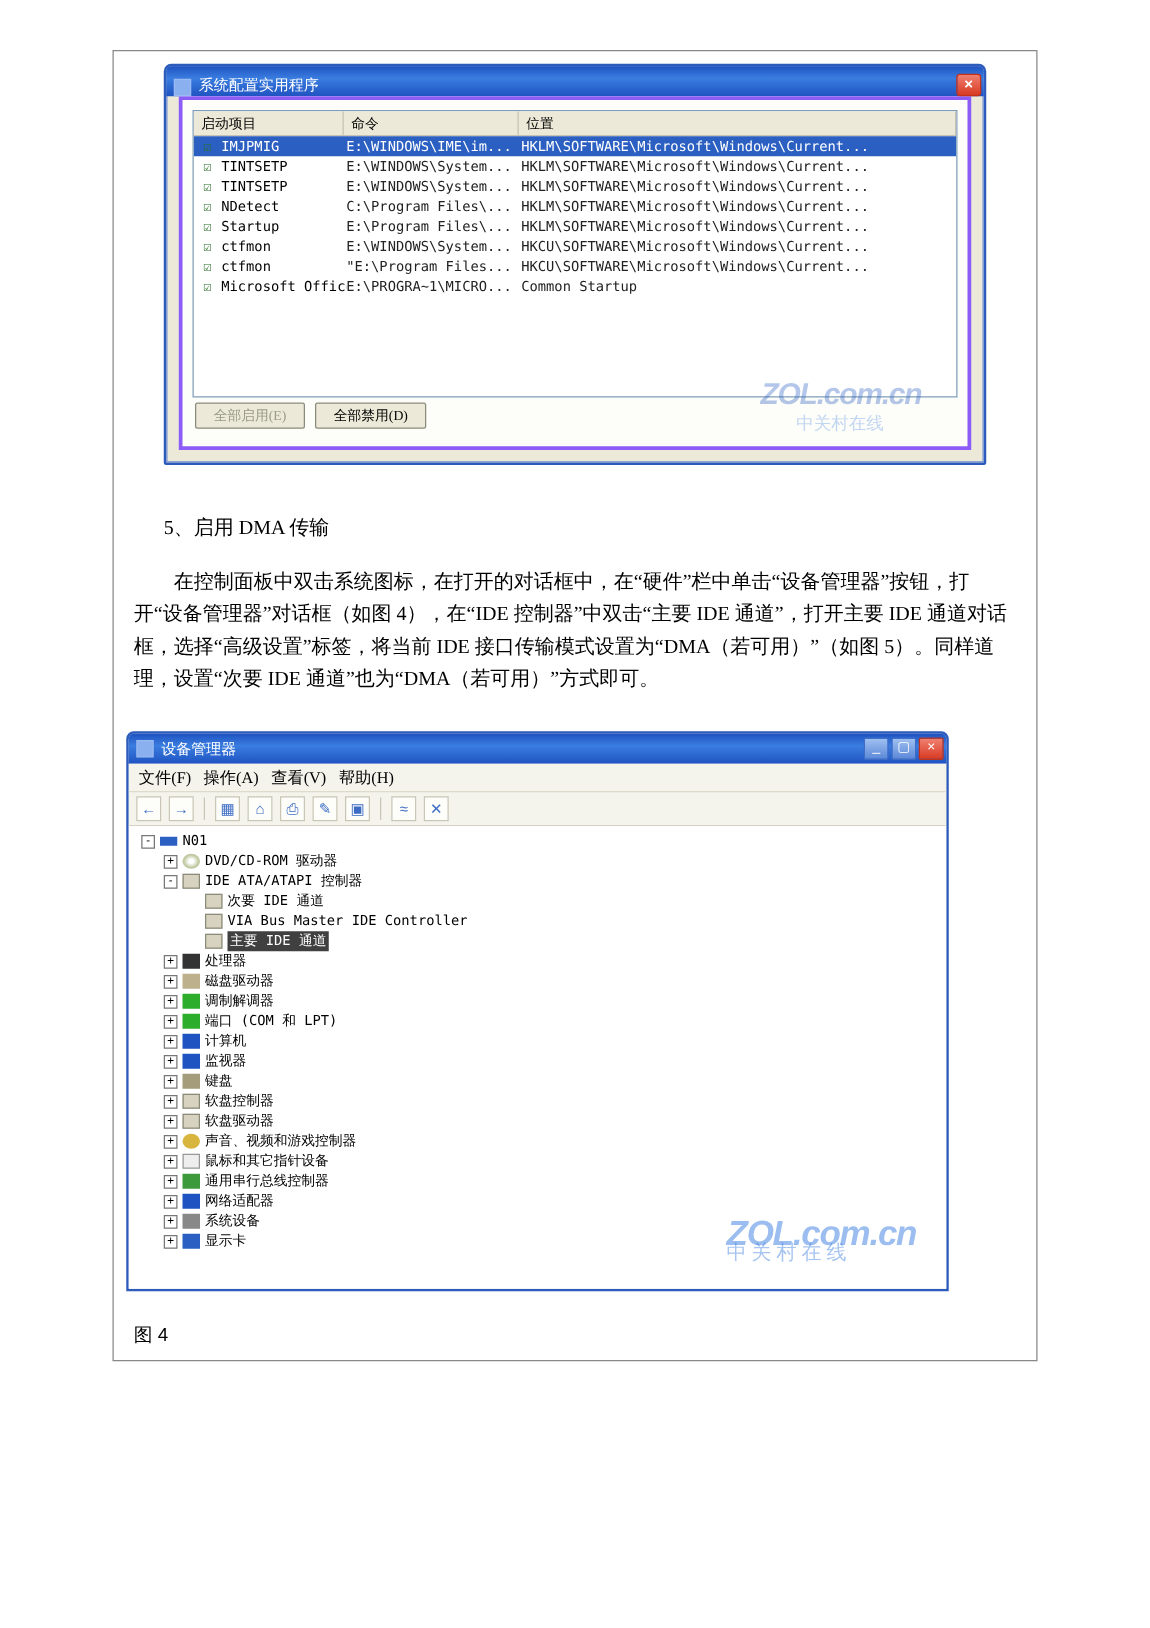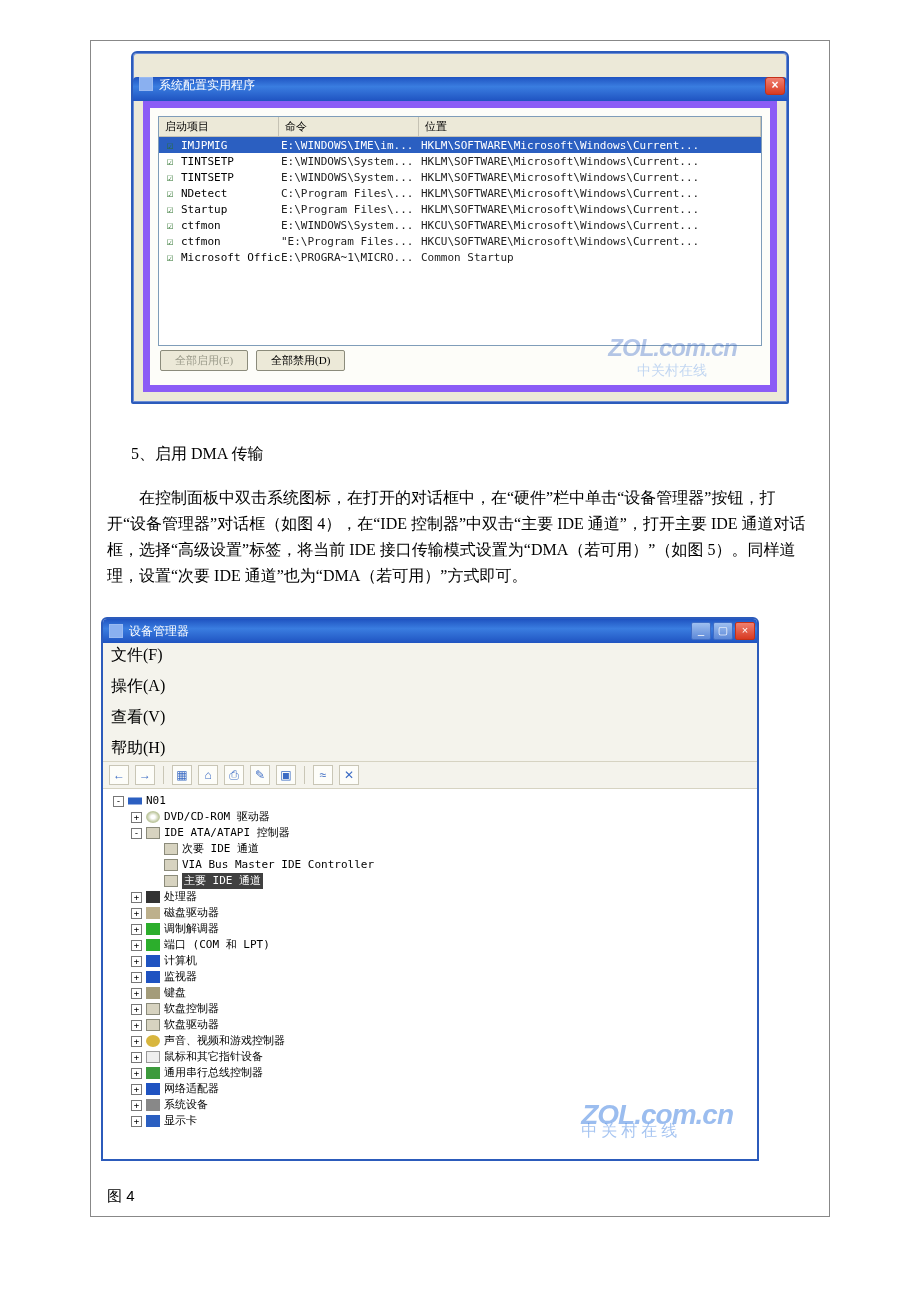--- a/index.html
+++ b/index.html
@@ -18,25 +18,24 @@
       border-radius: 6px 6px 2px 2px;
       background: #ece9d8;
       position: relative;
       margin: 10px 40px 26px 40px;
       box-shadow: 0 0 0 1px #6b8dd6 inset;
     }
     .titlebar {
       background: linear-gradient(#1f53c1, #3a7de0 40%, #1f53c1);
       color: #fff;
       height: 24px;
-      display: flex; align-items: flex-start;
+      display: flex; align-items: flex-end;
       padding: 0 2px 0 6px;
       border-radius: 4px 4px 0 0;
       font-size: 12px;
-      margin-top: 24px;
     }
     .tb-icon { width: 14px; height: 14px; background:#8ab0f0; margin-right: 6px; border:1px solid #fff2;}
     .tb-title { flex: 1; font-family: "Microsoft YaHei", SimSun; font-size:12px; }
     .tb-close {
       width: 20px; height: 18px;
       background: linear-gradient(#f08070,#d83a22);
       border:1px solid #c43119;
       border-radius: 3px;
       color:#fff; text-align:center; font-weight:bold; font-size:12px; line-height:15px;
     }
@@ -47,21 +46,21 @@
     .tab {
       border:1px solid #8b8b7b; border-bottom:none;
       background:#ece9d8;
       padding:2px 8px; margin-right:-1px;
       border-radius:3px 3px 0 0;
       color:#222;
     }
     .tab.active { background:#fdfdf9; position:relative; top:1px; padding-bottom:3px; font-weight:bold;}
     .tab-body {
       margin:0 10px 10px 10px;
-      border:7px solid #8b5cf6;
+      border:3px solid #8b5cf6;
       background:#fdfdf9;
       padding:8px;
     }
     .startup-box {
       border:1px solid #7f9db9;
       background:#fff;
       height:230px;
       overflow:hidden;
       font-family: "Fixedsys","SimSun", monospace;
       font-size:11px;
@@ -130,23 +129,22 @@
     }
     .dm-title .spacer{flex:1;}
     .dm-tbtn { width:20px; height:18px; margin-left:2px;
       border:1px solid #3f6dc6; border-radius:2px;
       background:linear-gradient(#9fc0f0,#5c88d8);
       color:#fff; text-align:center; font-size:11px; line-height:15px;
     }
     .dm-tbtn.close { background:linear-gradient(#f08070,#d83a22); border-color:#c43119;}
     .dm-menubar {
       background:#f4f3ec; border-bottom:1px solid #d6d3c2;
-      display:flex; gap:10px; padding:2px 8px; font-size:16px;
+      display:flex; gap:10px; padding:2px 8px; font-size:13px;
       font-family:SimSun;
-      flex-direction:column;
     }
     .dm-toolbar {
       background:#f4f3ec; border-bottom:1px solid #d6d3c2;
       padding:3px 6px; display:flex; align-items:center; gap:6px;
     }
     .tbi { width:20px; height:20px; border:1px solid #c9c6b6; background:#fdfdf9;
       display:inline-flex; align-items:center; justify-content:center;
       font-size:12px; color:#3b6bc4;}
     .sep { width:1px; height:18px; background:#c9c6b6; margin:0 2px;}
     .dm-tree {

